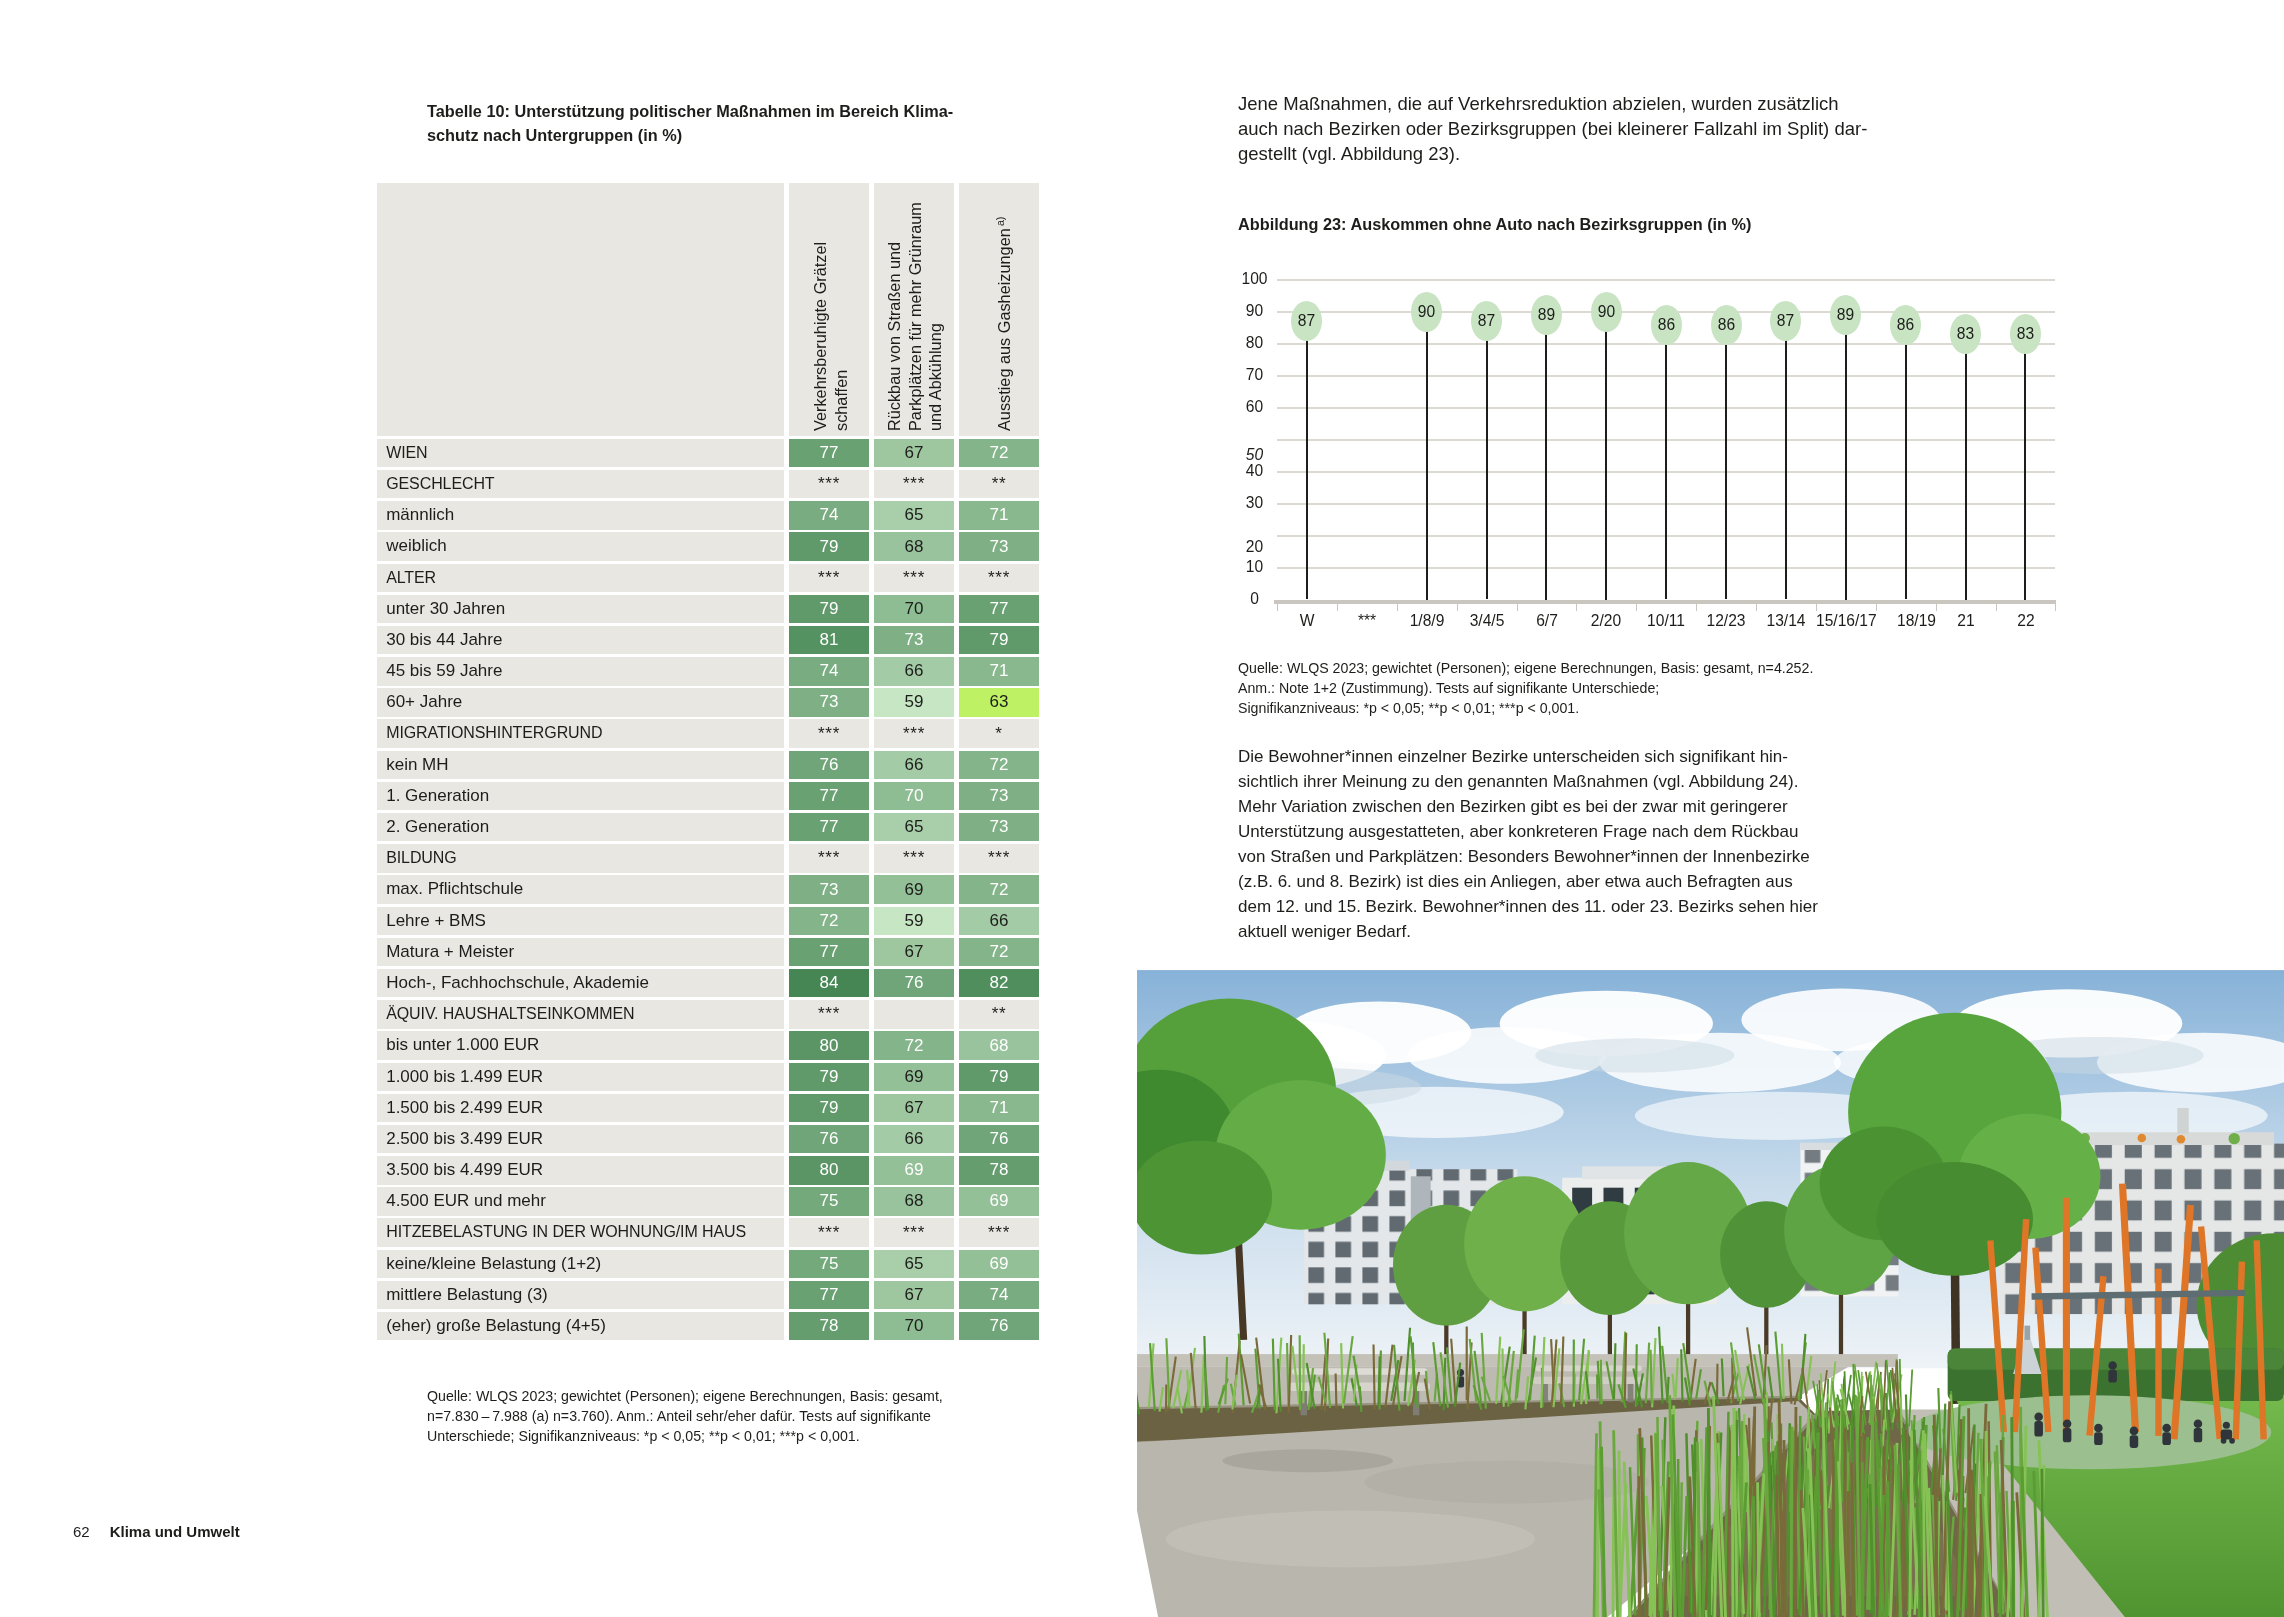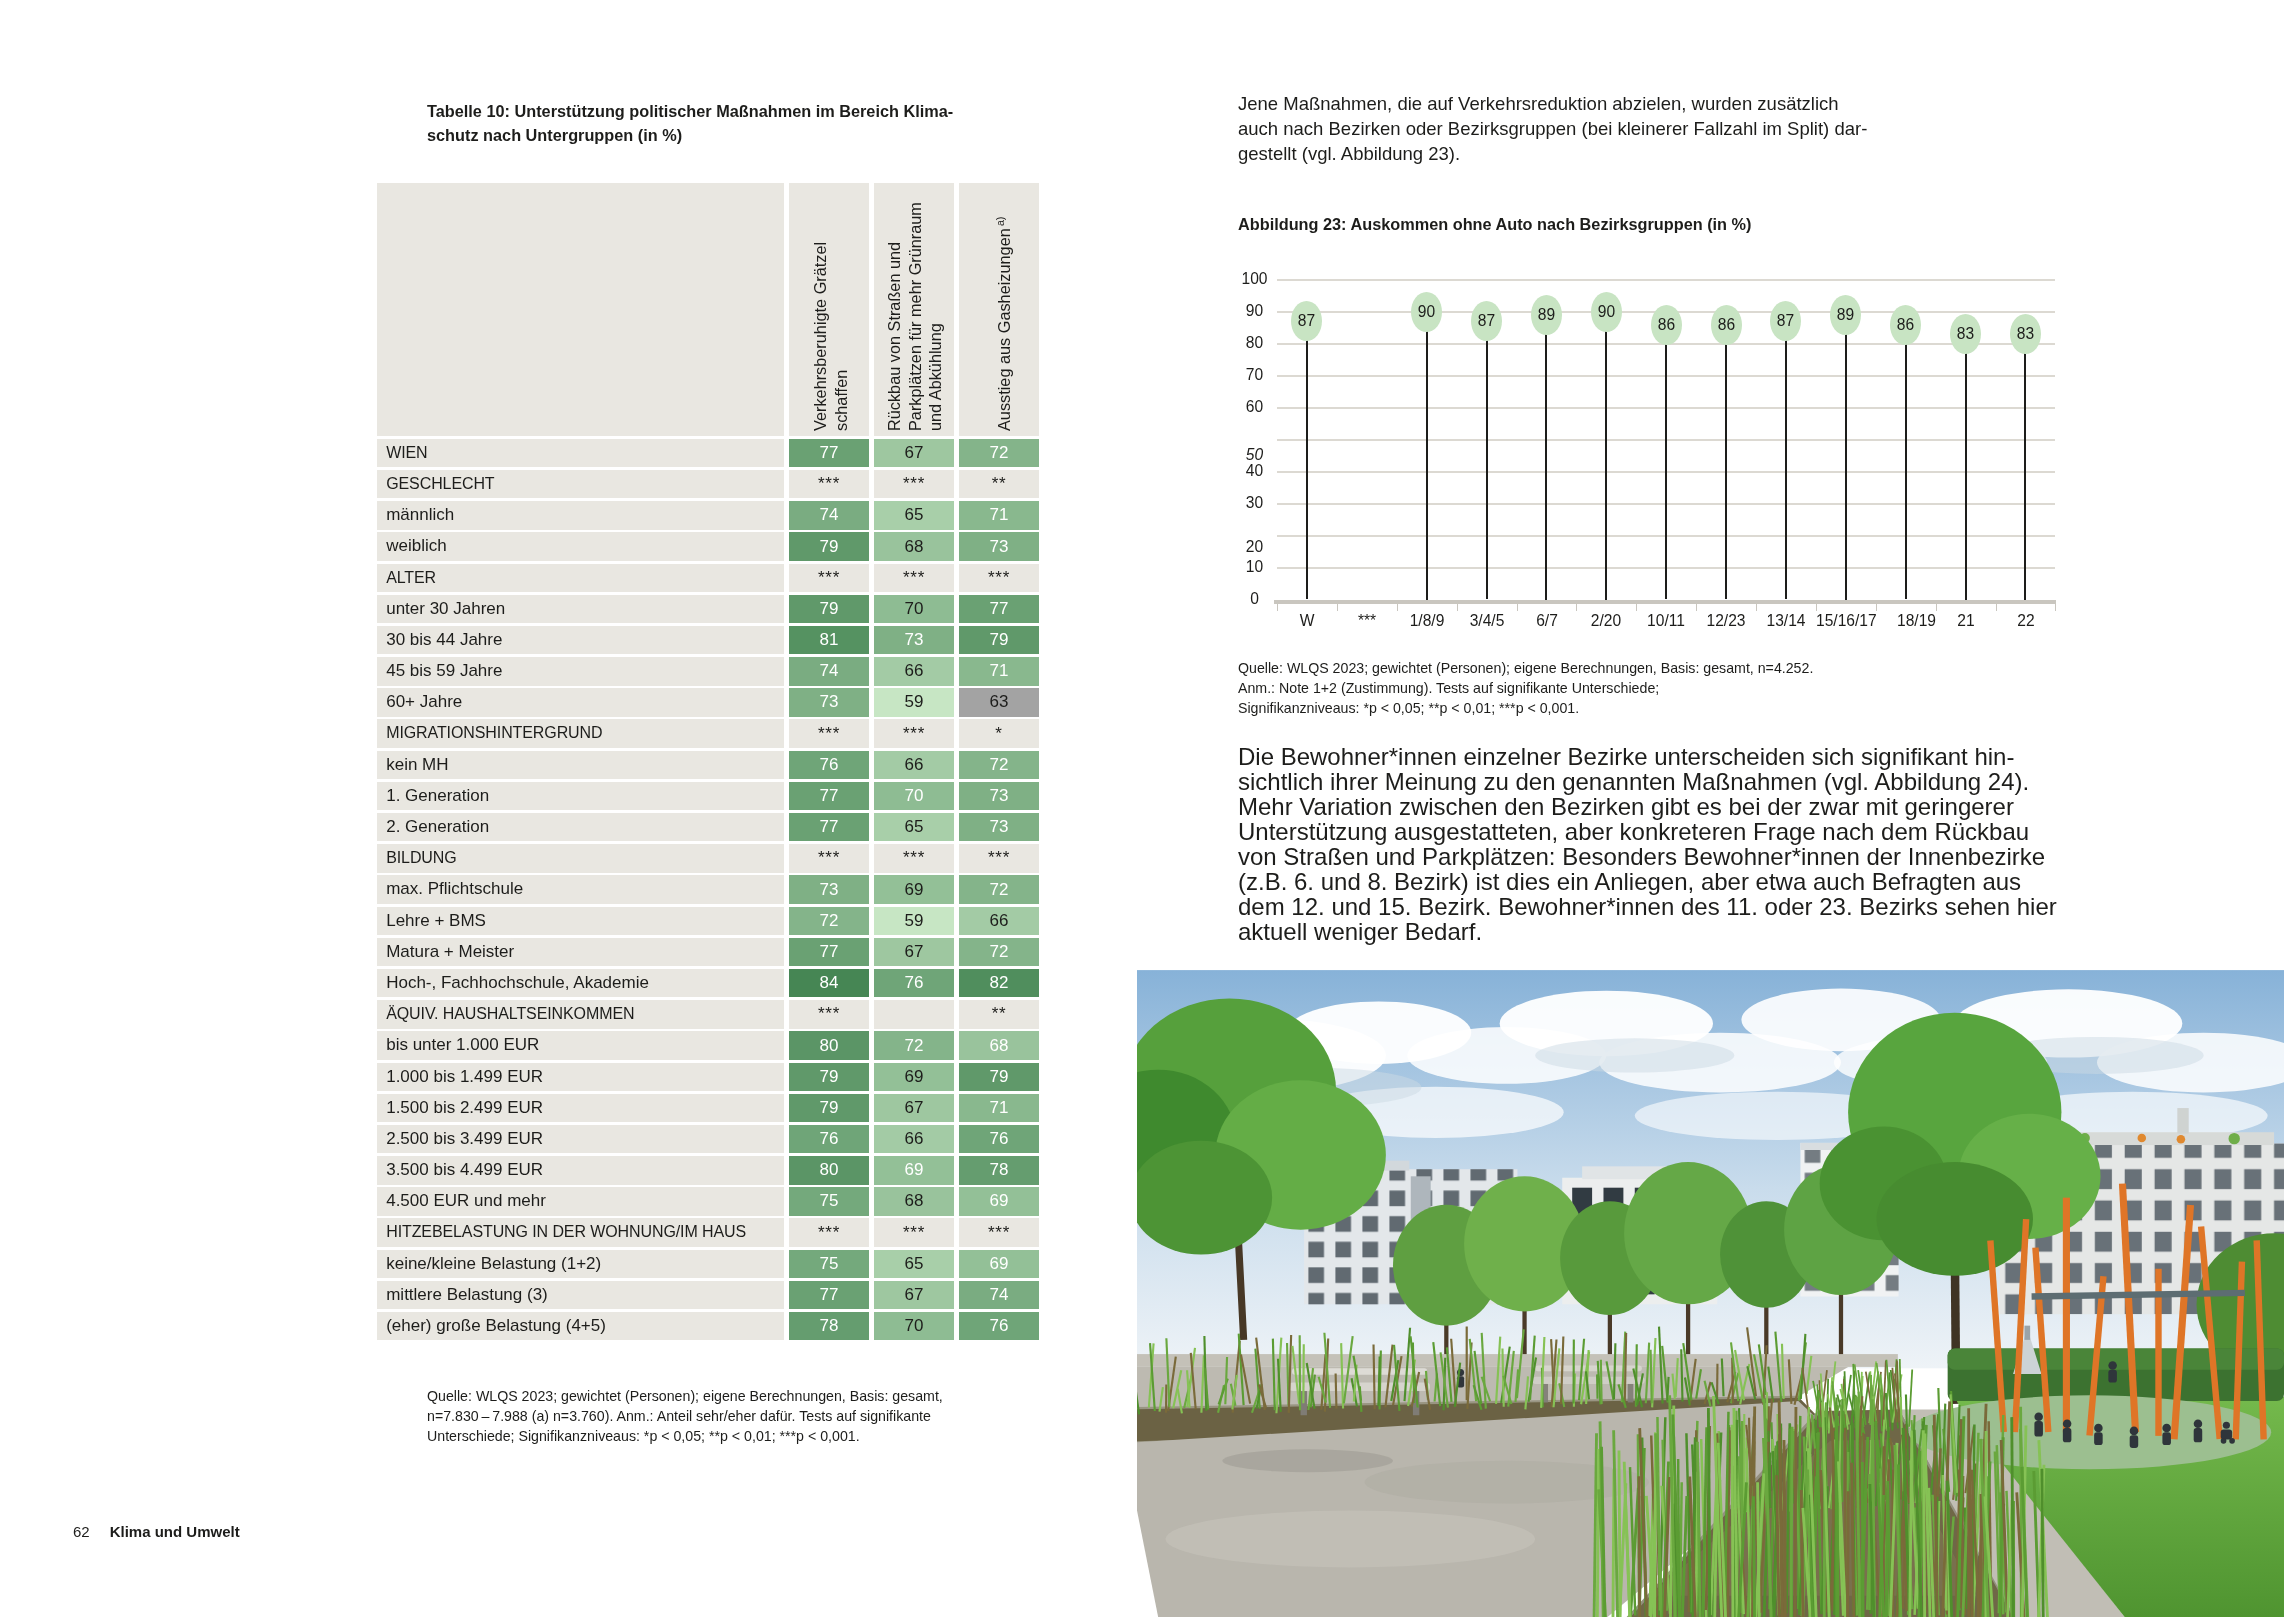--- a/index.html
+++ b/index.html
@@ -26,21 +26,21 @@
   #fig-title{left:1238px;top:215px;width:825px;font-size:16.3px;font-weight:700;}
   #chart{left:1238px;top:269px;width:817px;height:380px;}
   .gl{position:absolute;height:2.1px;background:#dcd9d2;}
   .gl.base{height:3.6px;background:#c9c6bf;}
   .ytick{position:absolute;width:33px;text-align:center;font-size:15.6px;height:18.5px;line-height:18.5px;}
   .xtickmark{position:absolute;width:1.4px;height:8.5px;background:#c9c6bf;}
   .stem{position:absolute;width:2.1px;background:#1d1d1b;}
   .bub{position:absolute;width:31px;height:40px;border-radius:50%;background:#c8e4c3;display:flex;align-items:center;justify-content:center;font-size:15.6px;color:#1d1d1b;}
   .xlab{position:absolute;top:343px;height:20px;text-align:center;font-size:15.6px;}
   #chart-src{left:1238px;top:658px;width:746px;font-size:14.2px;line-height:20px;}
-  #para2{left:1238px;top:744px;width:825px;font-size:24px;line-height:25px;}
+  #para2{left:1238px;top:744px;width:825px;font-size:17px;line-height:25px;}
   #photo{left:1137px;top:970px;width:1147px;height:648px;overflow:hidden;}
   #footer{left:73px;top:1523px;font-size:15px;}
   #footer .num{margin-right:20px;}
 </style>
 </head>
 <body>
 
 <div id="page">
 
   <div class="abs preline" id="tbl-title">Tabelle 10: Unterstützung politischer Maßnahmen im Bereich Klima-
@@ -108,21 +108,21 @@
         <div class="t-row">
           <div class="t-label">45 bis 59 Jahre</div>
           <div class="t-cell wt" style="background: rgb(122, 172, 129);">74</div>
           <div class="t-cell dt" style="background: rgb(163, 203, 165);">66</div>
           <div class="t-cell wt" style="background: rgb(137, 184, 142);">71</div>
         </div>
         <div class="t-row">
           <div class="t-label">60+ Jahre</div>
           <div class="t-cell wt" style="background: rgb(127, 176, 133);">73</div>
           <div class="t-cell dt" style="background: rgb(199, 230, 196);">59</div>
-          <div class="t-cell dt" style="background: #a3a3a3;">63</div>
+          <div class="t-cell dt" style="background: #bef264;">63</div>
         </div>
         <div class="t-row">
           <div class="t-label sec">MIGRATIONSHINTERGRUND</div>
           <div class="t-cell sig">***</div>
           <div class="t-cell sig">***</div>
           <div class="t-cell sig">*</div>
         </div>
         <div class="t-row">
           <div class="t-label">kein MH</div>
           <div class="t-cell wt" style="background: rgb(111, 165, 120);">76</div>

